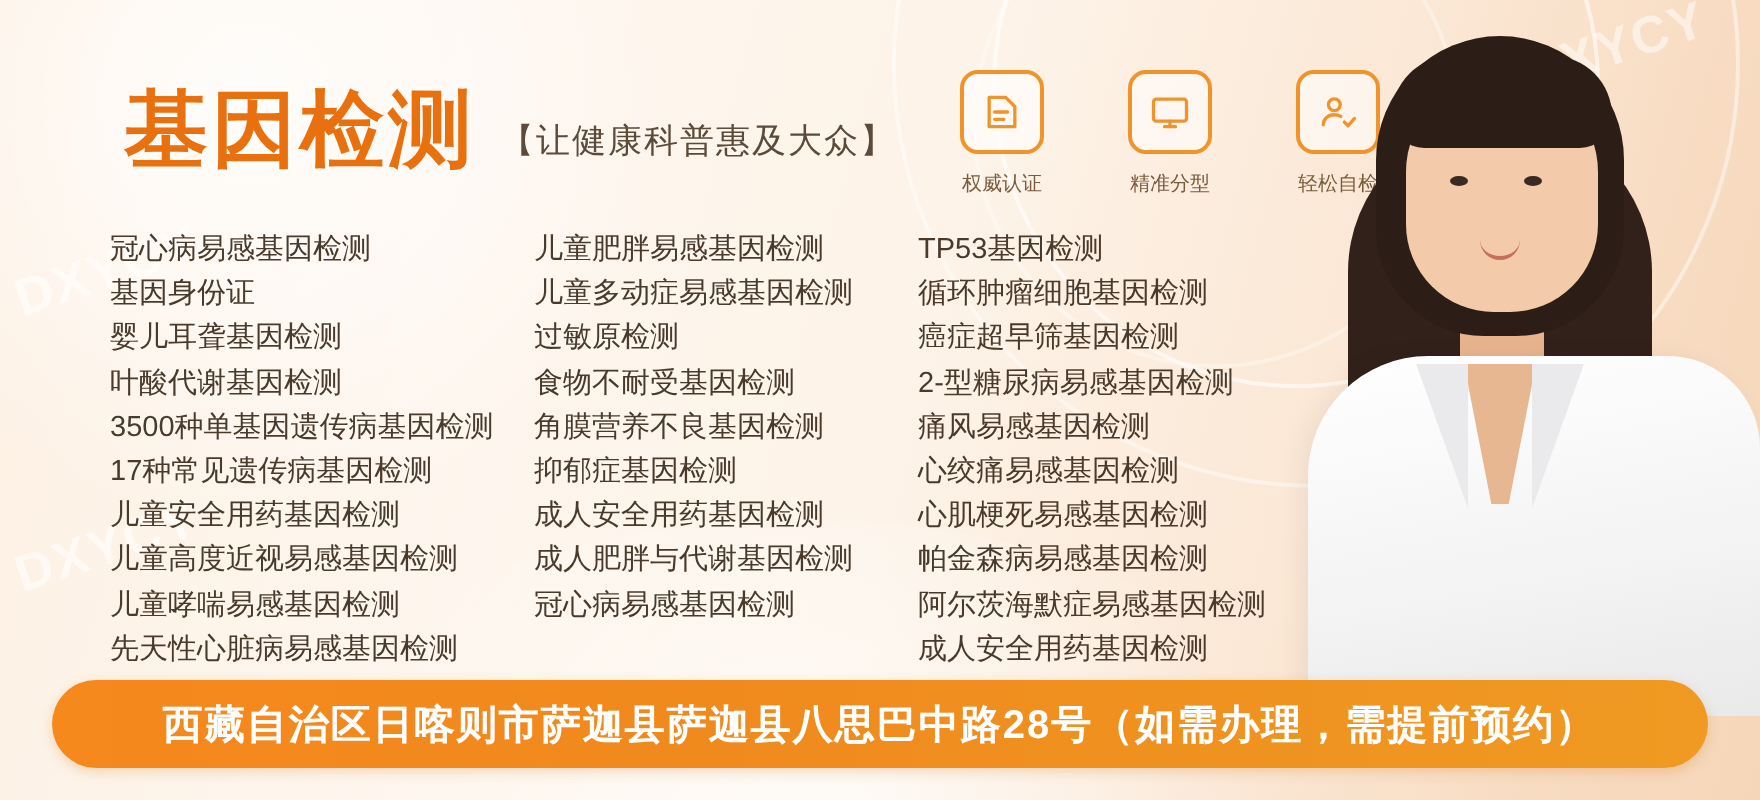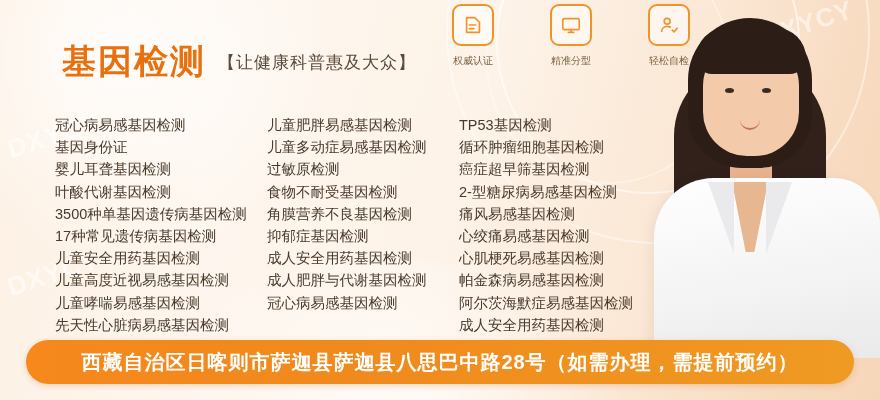--- a/index.html
+++ b/index.html
@@ -67,42 +67,42 @@
 
   
   .heading {
     position: absolute;
     left: 62px;
     top: 44px;
     display: flex;
     align-items: flex-end;
   }
   .heading-title {
-    font-size: 34px;
+    font-size: 42px;
     font-weight: bold;
     color: #e8700f;
     letter-spacing: 2px;
     line-height: 1;
     text-shadow: 0 1px 0 rgba(255,255,255,0.6);
   }
   .heading-sub {
     font-size: 17px;
     color: #5c4a3a;
     margin-left: 12px;
     padding-bottom: 4px;
     letter-spacing: 1px;
   }
 
   
   .badges {
     position: absolute;
     right: 180px;
-    top: 4px;
-    display: flex;
-    gap: 36px;
+    top: 35px;
+    display: flex;
+    gap: 22px;
   }
   .badge {
     width: 62px;
     text-align: center;
   }
   .badge-ico {
     width: 38px;
     height: 38px;
     margin: 0 auto 8px auto;
     border: 2px solid #f0932b;

